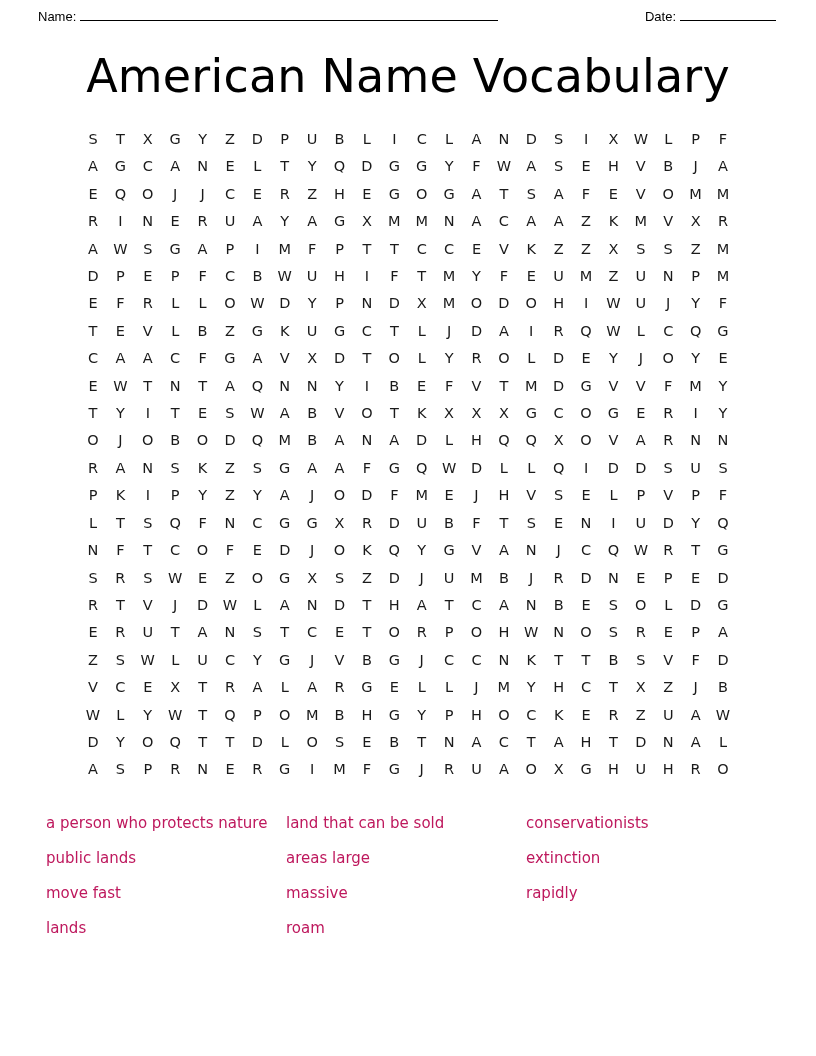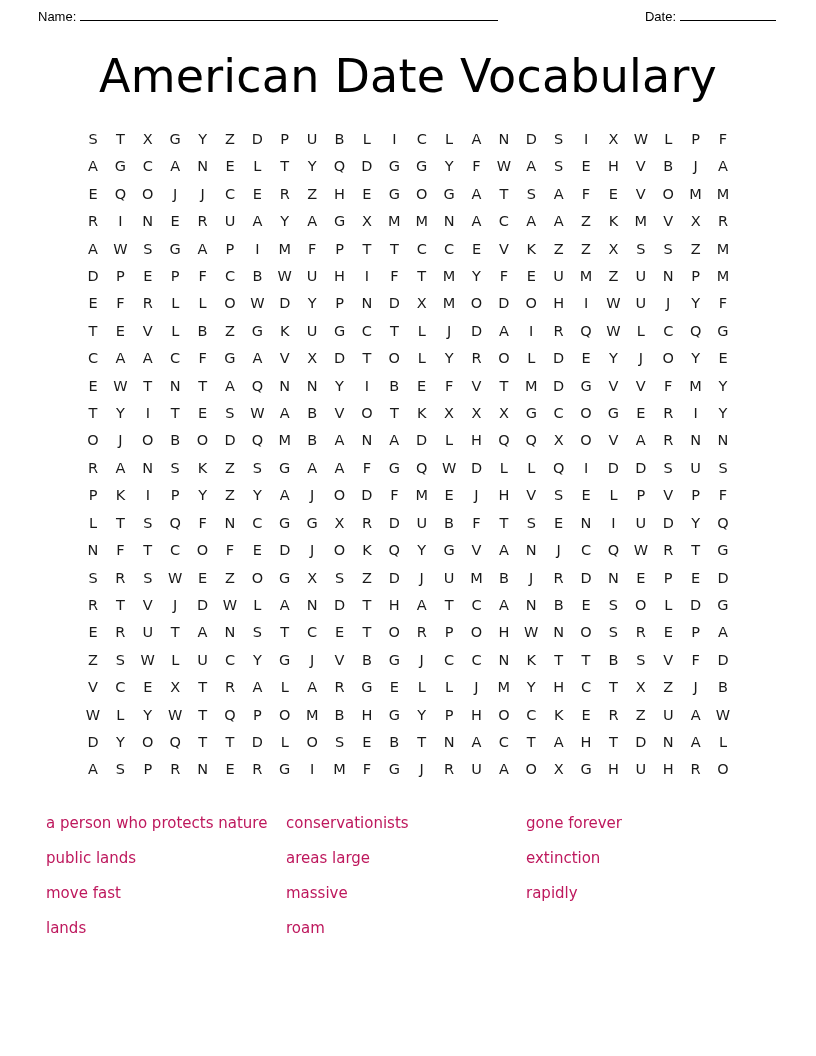--- a/index.html
+++ b/index.html
@@ -102,21 +102,21 @@
   <div class="field name-field">
     <span class="field-label">Name:</span>
     <span class="field-rule"></span>
   </div>
   <div class="field date-field">
     <span class="field-label">Date:</span>
     <span class="field-rule"></span>
   </div>
 </div>
 
-<h1 class="puzzle-title">American Date Vocabulary</h1>
+<h1 class="puzzle-title">American Name Vocabulary</h1>
 
 <div class="grid-wrap">
   <table class="letter-grid">
     <tbody id="grid-body">
         <tr>
           <td>S</td>
           <td>T</td>
           <td>X</td>
           <td>G</td>
           <td>Y</td>
@@ -737,22 +737,22 @@
           <td>H</td>
           <td>R</td>
           <td>O</td>
         </tr>
       </tbody>
   </table>
 </div>
 
 <div class="word-list" id="word-list">
     <div class="word-item">a person who protects nature</div>
+    <div class="word-item">land that can be sold</div>
     <div class="word-item">conservationists</div>
-    <div class="word-item">gone forever</div>
     <div class="word-item">public lands</div>
     <div class="word-item">areas large</div>
     <div class="word-item">extinction</div>
     <div class="word-item">move fast</div>
     <div class="word-item">massive</div>
     <div class="word-item">rapidly</div>
     <div class="word-item">lands</div>
     <div class="word-item">roam</div>
   </div>
 

